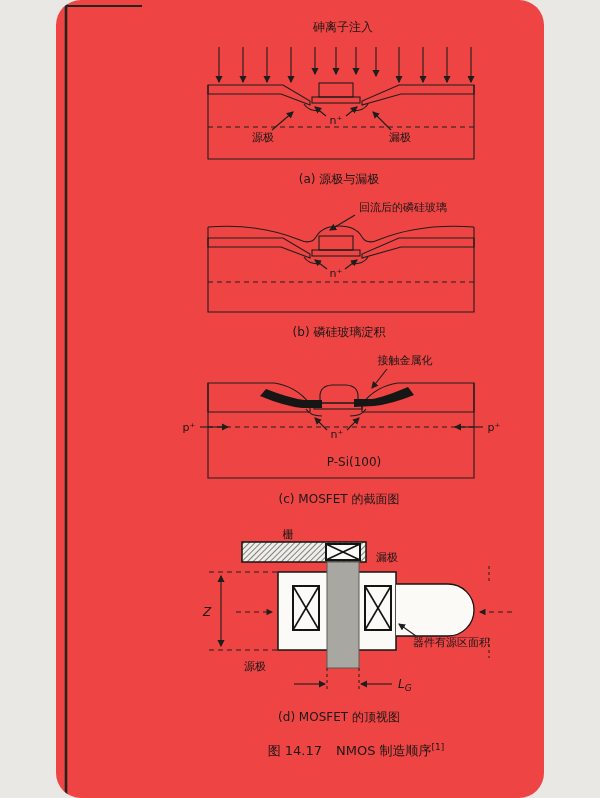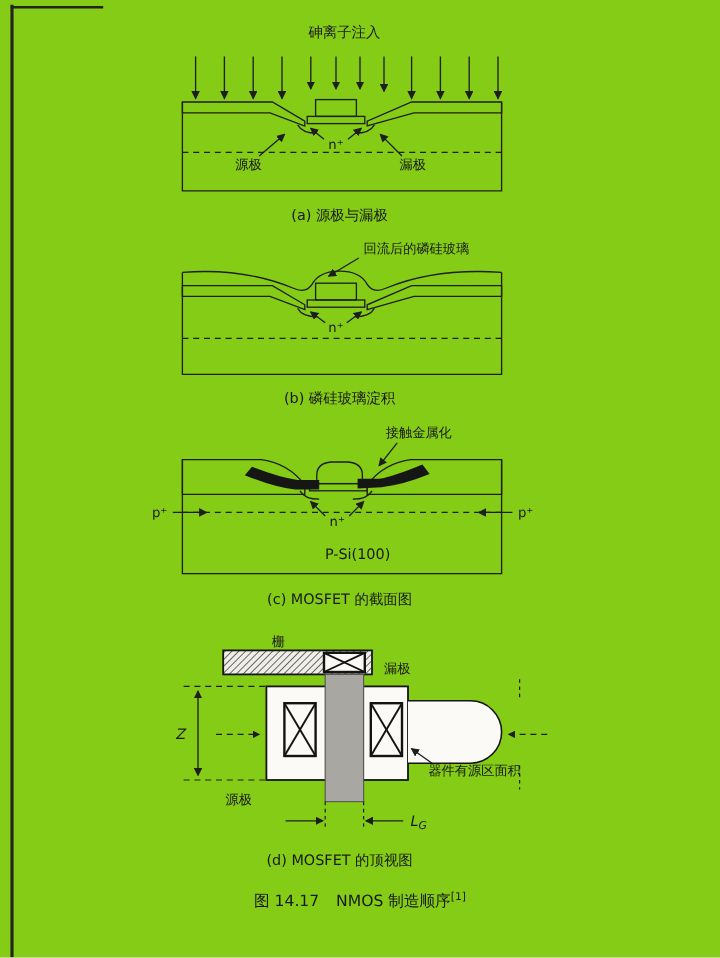--- a/index.html
+++ b/index.html
@@ -1,19 +1,20 @@
 <!DOCTYPE html>
 <html><head>
 <meta charset="utf-8">
 <style>
   html,body{margin:0;padding:0;background:#e9e8e4;}
   .page{
-    position:relative;width:600px;height:798px;margin:0 auto;
-    background:#84cc16;overflow:hidden;
+    position:relative;width:488px;height:798px;margin:0 auto;
+    background:#ef4444;overflow:hidden;
     font-family:"DejaVu Sans",sans-serif;
+    border-radius:25px;
   }
   svg{position:absolute;left:0;top:0;}
   .ln{stroke:#1e1e1c;stroke-width:1.1;fill:none;}
   .ln2{stroke:#141412;stroke-width:1.6;fill:none;}
   .dash{stroke:#1e1e1c;stroke-width:1;fill:none;stroke-dasharray:5 4;}
   .dash2{stroke:#1e1e1c;stroke-width:1;fill:none;stroke-dasharray:3 3;}
   .txt{fill:#191917;font-family:"DejaVu Sans",sans-serif;}
   .f11{font-size:11px;}
   .f12{font-size:12px;}
   .f13{font-size:13px;}

